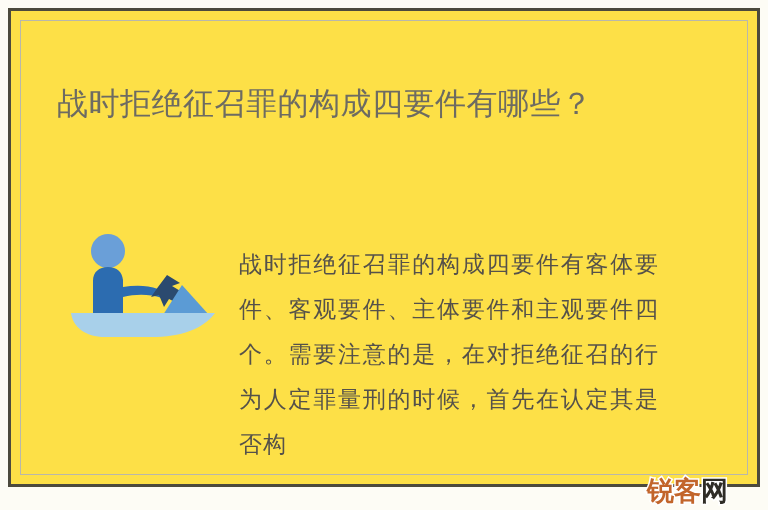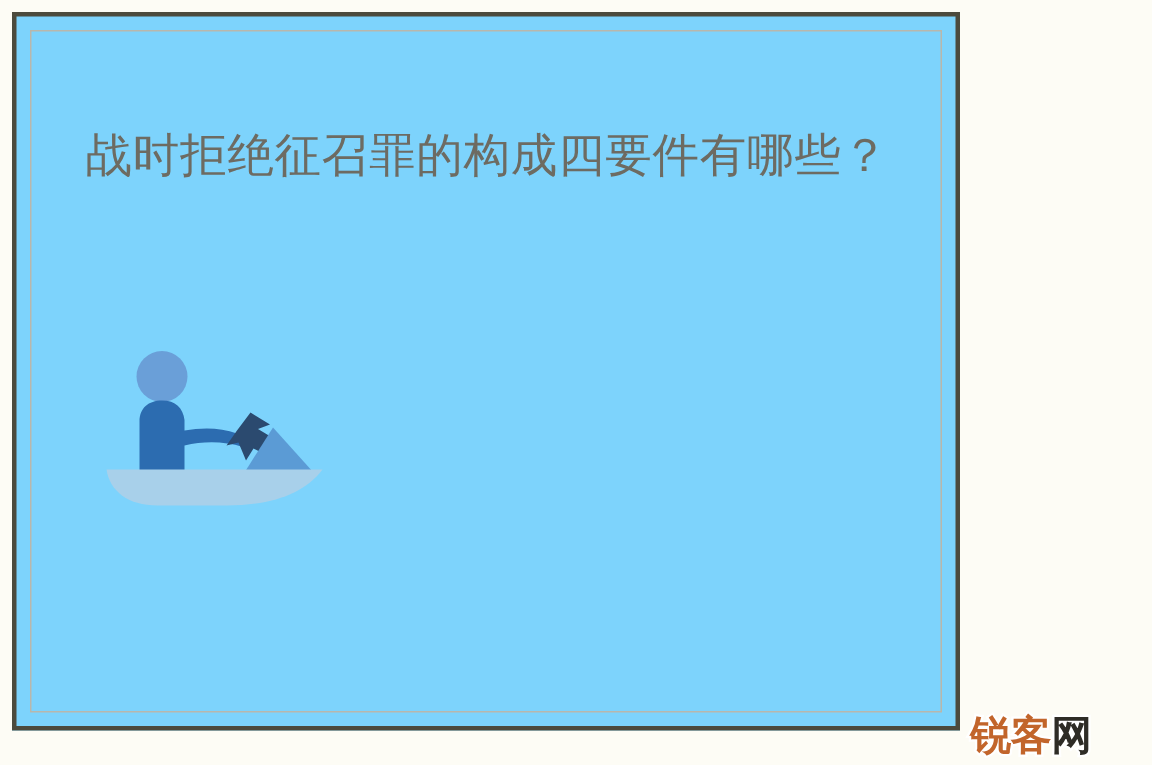--- a/index.html
+++ b/index.html
@@ -13,25 +13,25 @@
     font-family: "Liberation Sans", "DejaVu Sans", sans-serif;
     overflow: hidden;
     position: relative;
   }
 
   
   #page-frame {
     position: absolute;
     left: 8px;
     top: 8px;
-    width: 632px;
+    width: 752px;
     height: 479px;
     box-sizing: border-box;
     border: 3px solid #4c4a3d;
-    background: #7dd3fc;
+    background: #fde047;
   }
 
   
   #inner-frame {
     position: absolute;
     left: 9px;
     top: 9px;
     right: 9px;
     bottom: 9px;
     box-sizing: border-box;
@@ -129,18 +129,19 @@
         <path d="M104 52 L117 60 L109 63 L124 72 L112 74 L118 82
                  L106 76 L101 84 L96 72 L88 74 L95 64 Z" fill="#2b4a6f"></path>
 
         <path d="M100 92 L119 62 L146 92 Z" fill="#5b9bd5"></path>
 
         <path d="M8 90 L152 90 C140 106 118 114 88 114 L42 114
                  C22 114 10 104 8 90 Z" fill="#a8d0ea"></path>
       </svg>
     </div>
 
+    <p id="article-body">战时拒绝征召罪的构成四要件有客体要件、客观要件、主体要件和主观要件四个。需要注意的是，在对拒绝征召的行为人定罪量刑的时候，首先在认定其是否构</p>
   </div>
 </div>
 
 <div id="watermark">
   <span class="wm-a">锐客</span><span class="wm-b">网</span>
 </div>
 
 </body></html>

